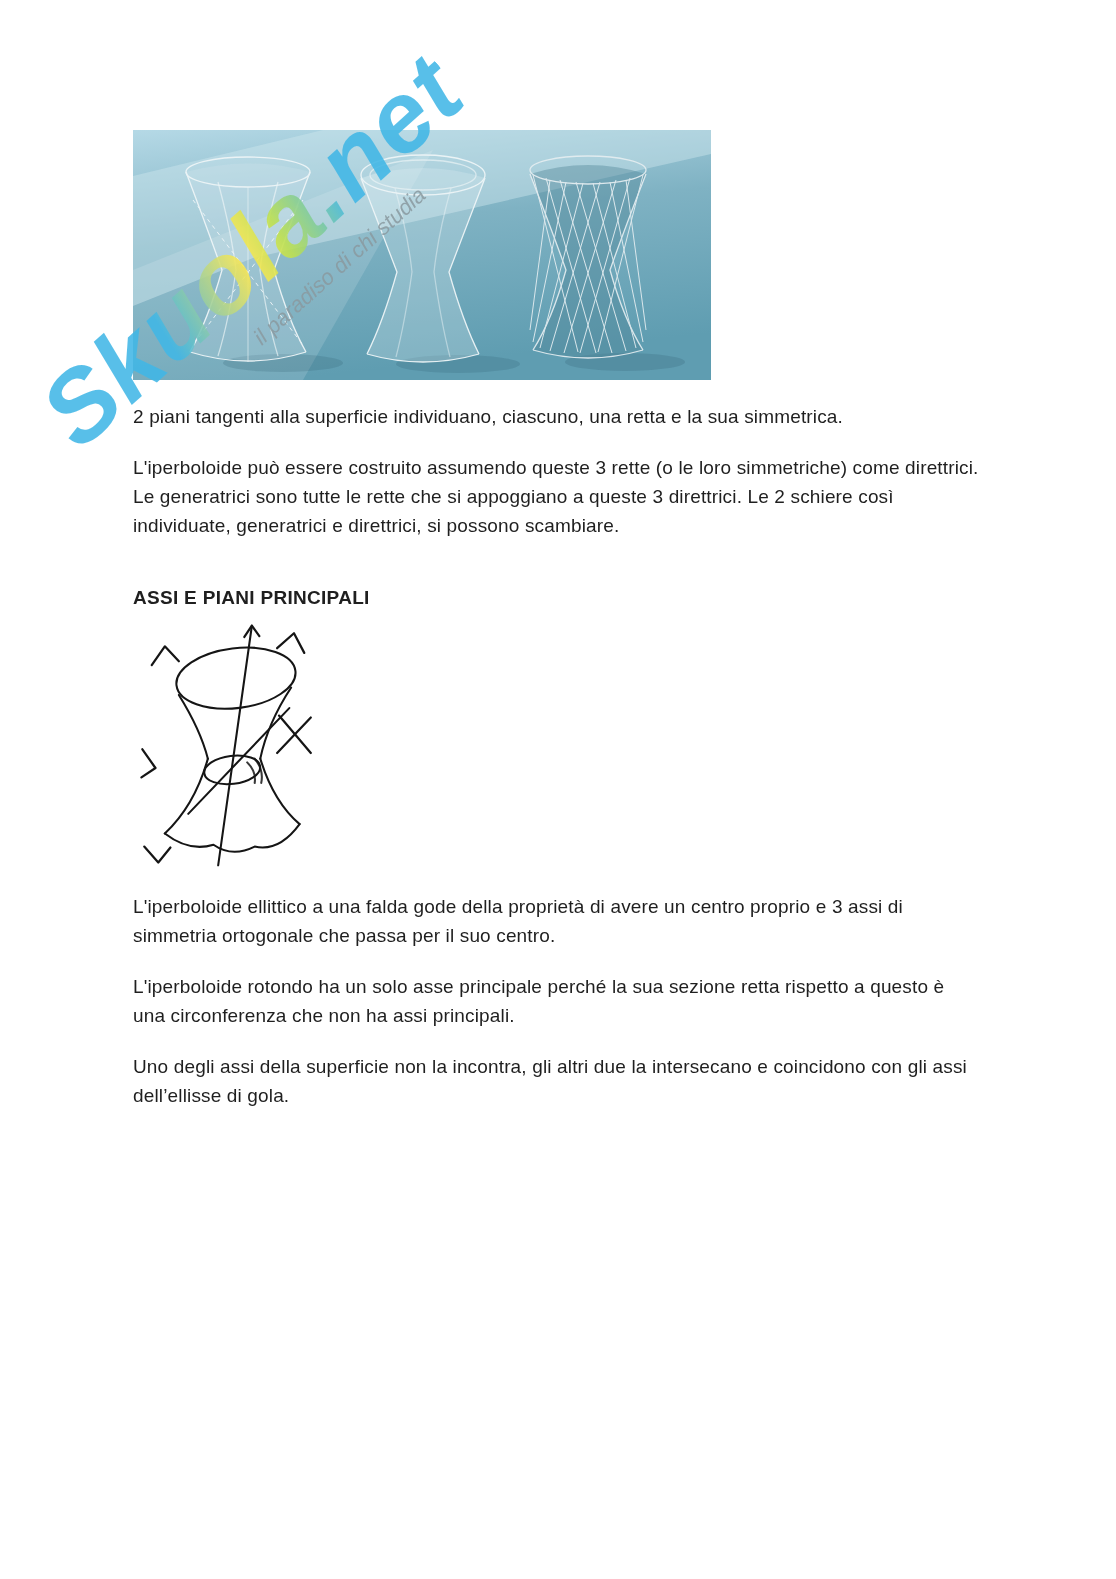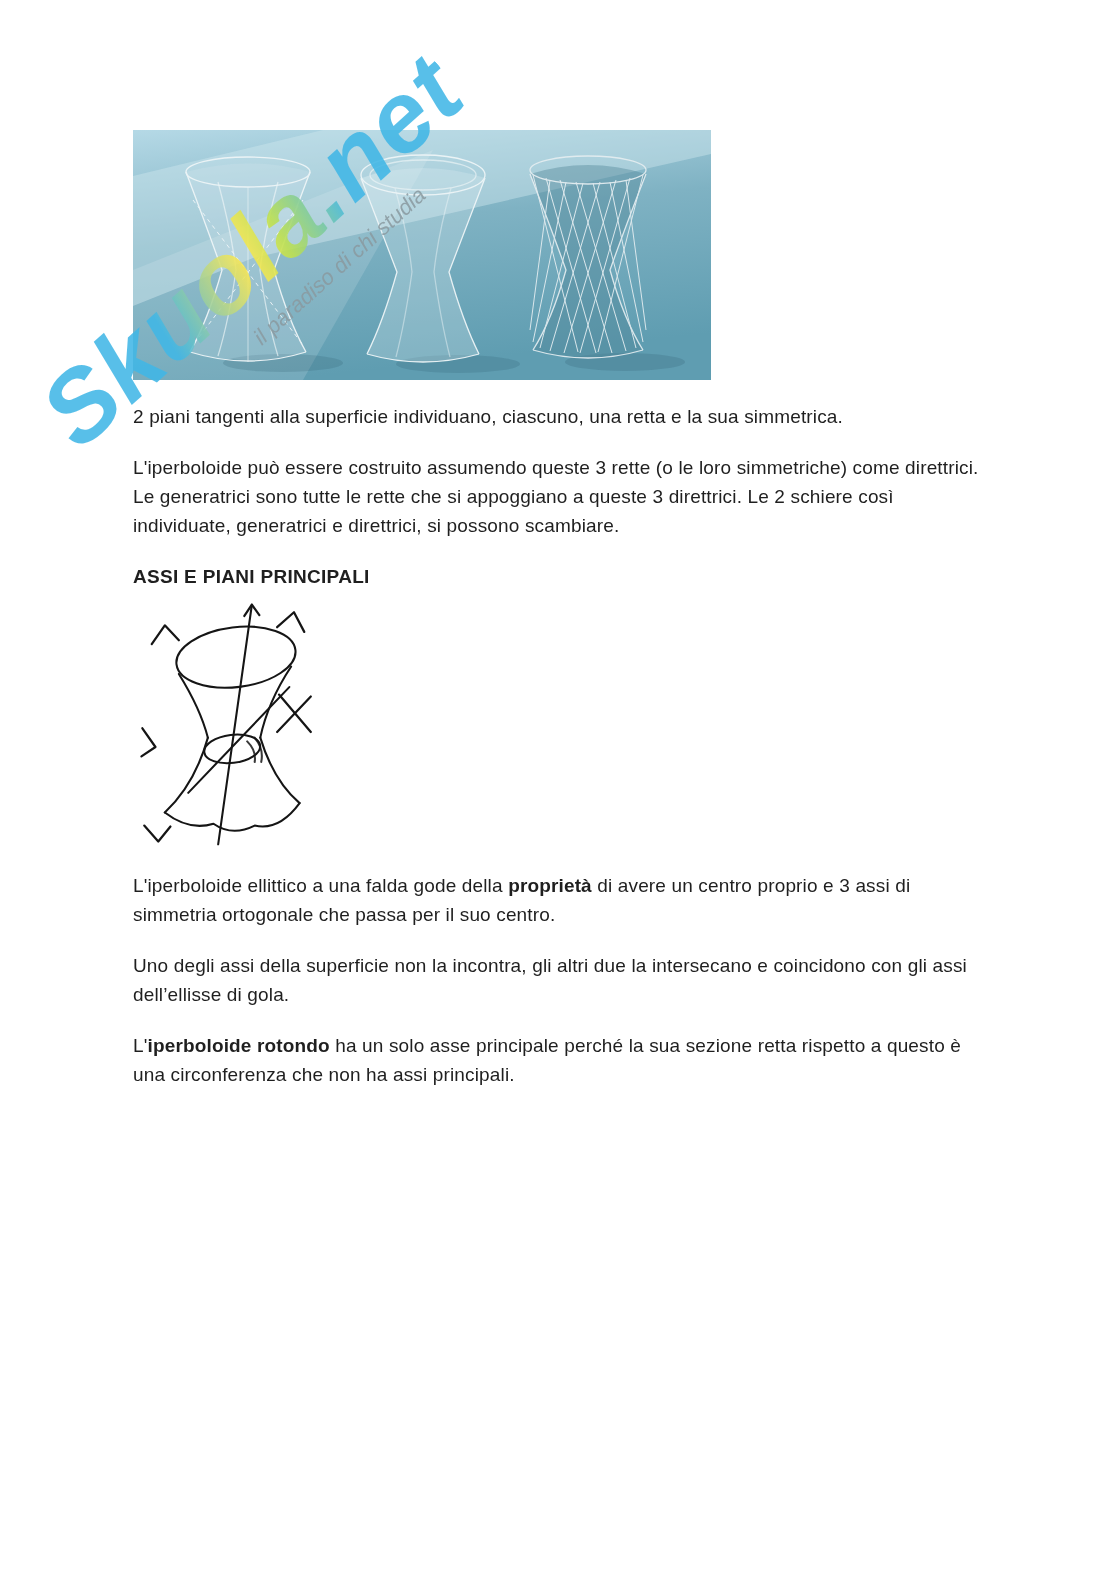--- a/index.html
+++ b/index.html
@@ -20,25 +20,25 @@
   }
   .content p{
     font-size:19px;
     line-height:29px;
     margin:22px 0 0 0;
     letter-spacing:0.15px;
   }
   .content h2{
     font-size:19px;
     line-height:29px;
-    margin:22px 0 0 0;
+    margin:43px 0 0 0;
     font-weight:700;
     letter-spacing:0.3px;
   }
-  strong{font-weight:700;margin-top:12px;}
+  strong{font-weight:400;margin-top:12px;}
   figure{margin:0;padding:0;}
   .hero{
     position:relative;
     width:578px;
     height:250px;
   }
   .sketch{
     margin-top:10px;
     width:190px;
     height:248px;
@@ -183,25 +183,25 @@
           <path d="M123,4 L115,16 M123,4 L131,15"></path>
         </g>
       </svg>
     </figure>
 
     <p>
       <span>L'iperboloide ellittico a una falda gode della </span><strong>proprietà</strong><span> di avere un centro proprio e 3 assi di simmetria ortogonale che passa per il suo centro.</span>
     </p>
 
 
-    <p>Uno degli assi della superficie non la incontra, gli altri due la intersecano e coincidono con gli assi dell’ellisse di gola.</p>
-
     <p>
       <span>L'</span><strong>iperboloide rotondo</strong><span> ha un solo asse principale perché la sua sezione retta rispetto a questo è una circonferenza che non ha assi principali.</span>
     </p>
+
+    <p>Uno degli assi della superficie non la incontra, gli altri due la intersecano e coincidono con gli assi dell’ellisse di gola.</p>
 
   </div>
 
   <div class="watermark">
     <div class="wm-brand">Skuola.net</div>
     <div class="wm-tagline">il paradiso di chi studia</div>
   </div>
 
 </div>
 

